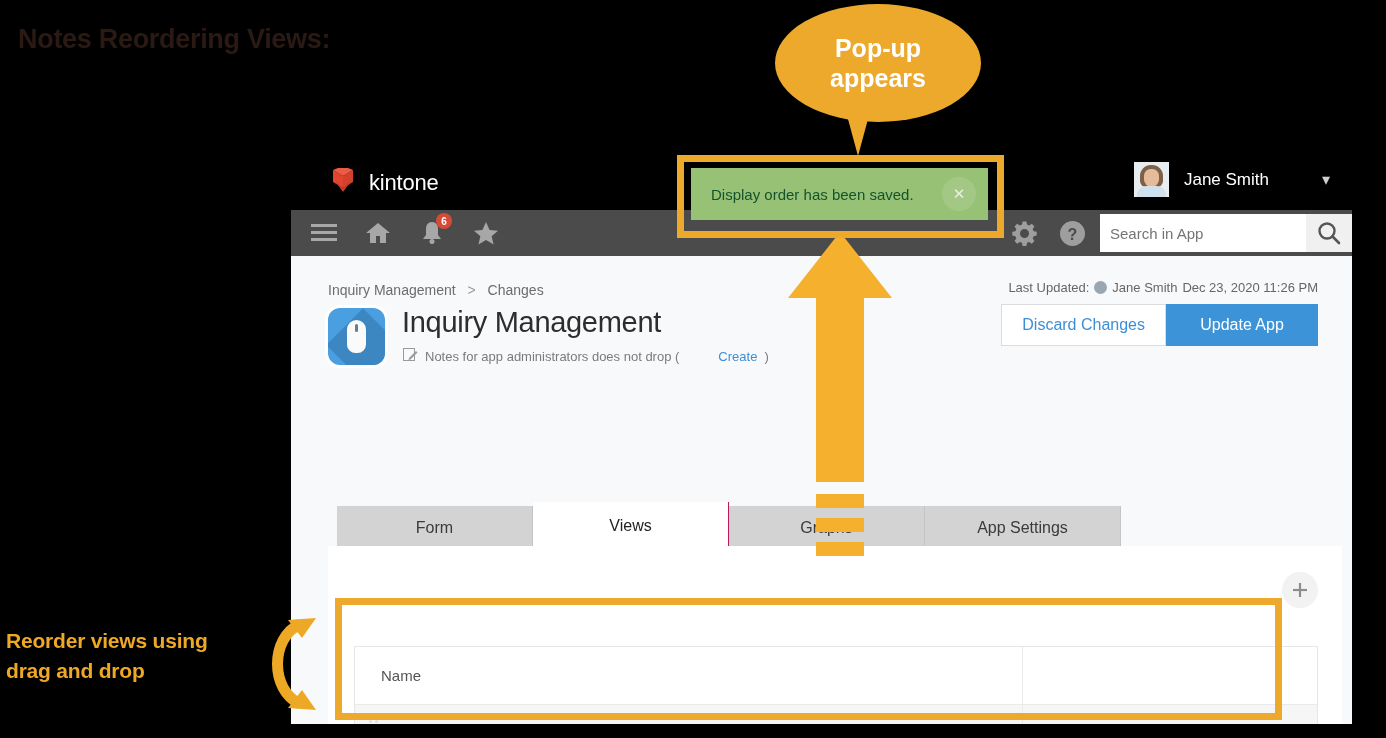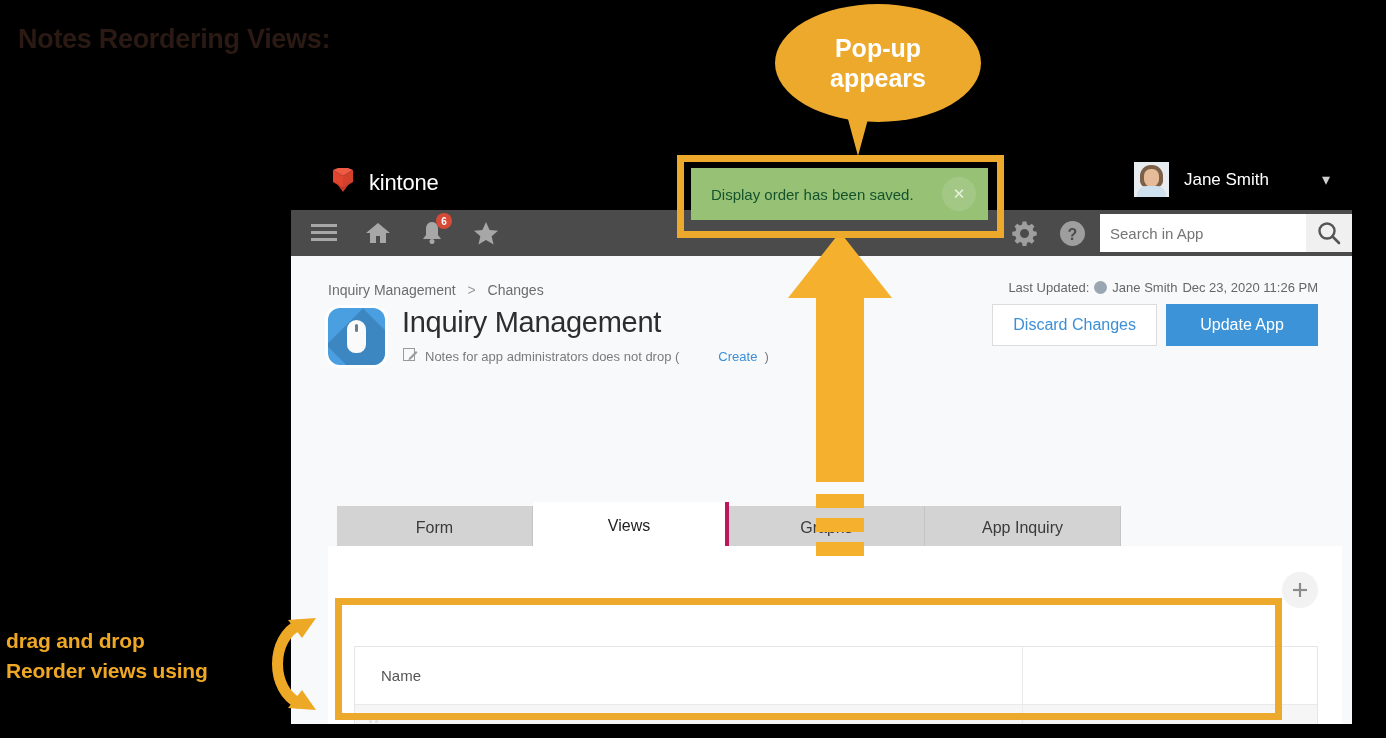--- a/index.html
+++ b/index.html
@@ -85,30 +85,30 @@
   .crumb .sep { margin: 0 8px; color:#9a9a9a; }
   .appicon { position:absolute; left:37px; top:52px; width:57px; height:57px; border-radius:12px; background:#4a9fe0; overflow:hidden; box-shadow: 0 0 0 3px #fff;}
   .appicon .shadow{ position:absolute; right:-4px; bottom:-6px; width:52px; height:52px; background:#3c86c2; transform: rotate(45deg); }
   .mouse-body{ position:absolute; left:19px; top:12px; width:19px; height:33px; background:#fafafa; border-radius:10px 10px 9px 9px; }
   .mouse-wheel{ position:absolute; left:27px; top:16px; width:3px; height:8px; background:#6b7b87; border-radius:2px;}
   .app-title { position:absolute; left:111px; top:50px; font-size:29px; color:#2d2d2d; font-weight:normal; letter-spacing:-0.3px;}
   .app-note { position:absolute; left:112px; top:91px; font-size:13px; color:#7b7b7b; display:flex; align-items:center; gap:7px;}
   .app-note a { color:#3c8fd6; text-decoration:none;margin-left:32px; }
   .lastupd { position:absolute; right:34px; top:24px; font-size:13px; color:#666; display:flex; align-items:center; gap:5px;}
   .miniav { width:13px;height:13px;border-radius:50%;background:#9aa7b2; display:inline-block;}
-  .btns { position:absolute; right:34px; top:48px; display:flex; gap:9px;border-radius:21px;}
+  .btns { position:absolute; right:34px; top:48px; display:flex; gap:0;border-radius:21px;}
   .btn { height:42px; display:flex;align-items:center;justify-content:center; font-size:16px; padding: 0 20px;}
   .btn-ghost { background:#fff; border:1px solid #dcdcdc; color:#3c8fd6; min-width:157px;}
   .btn-primary { background:#3c93d8; color:#fff; min-width:152px;}
 
   
   .tabs { position:absolute; left:46px; top:246px; display:flex; align-items:flex-end;}
   .tab { width:196px; height:44px; background:#d3d3d3; display:flex;align-items:center;justify-content:center;
          font-size:16px; color:#3a3a3a; border-right:1px solid #c4c4c4; }
-  .tab.active { background:#ffffff; height:48px; color:#222; border-right:4px solid #be185d;}
+  .tab.active { background:#ffffff; height:48px; color:#222; border-right:1px solid #be185d;}
 
   
   .panel { position:absolute; left:37px; top:290px; right:10px; bottom:-90px; background:#fff; }
   .plus-btn { position:absolute; right:24px; top:26px; width:36px;height:36px;border-radius:50%;background:#f2f2f2;
               display:flex;align-items:center;justify-content:center;}
   .tbl { position:absolute; left:26px; right:24px; top:100px; border:1px solid #e6e6e6; border-bottom:none;}
   .tr { display:flex; height:57px; align-items:center; border-bottom:1px solid #eaeaea; background:#fff;}
   .tr.head { height:58px; }
   .tr.alt { background:#f6f6f6; }
   .c-name { flex: 1 1 auto; display:flex; align-items:center; gap:14px; padding-left:14px; font-size:15px; color:#4a4a4a;}
@@ -243,21 +243,21 @@
 
       <div class="btns">
         <div class="btn btn-ghost">Discard Changes</div>
         <div class="btn btn-primary">Update App</div>
       </div>
 
       <div class="tabs">
         <div class="tab">Form</div>
         <div class="tab active">Views</div>
         <div class="tab">Graphs</div>
-        <div class="tab">App Inquiry</div>
+        <div class="tab">App Settings</div>
       </div>
 
       <div class="panel">
         <div class="plus-btn">
           <svg width="20" height="20" viewBox="0 0 20 20">
               <line x1="10" y1="3" x2="10" y2="17" stroke="#8c8c8c" stroke-width="2.2"></line>
               <line x1="3" y1="10" x2="17" y2="10" stroke="#8c8c8c" stroke-width="2.2"></line>
             </svg>
         </div>
 
@@ -306,22 +306,22 @@
     <div class="bubble-text">
       <div>Pop-up</div>
       <div>appears</div>
     </div>
   </div>
 
   <div class="hl hl-notif"></div>
   <div class="hl hl-rows"></div>
 
   <div class="left-callout">
+    <div>Reorder views using</div>
     <div>drag and drop</div>
-    <div>Reorder views using</div>
   </div>
   <div class="curve-arrow">
     <svg width="70" height="120" viewBox="0 0 70 120">
       <path d="M52 20 C22 34 22 86 52 100" fill="none" stroke="#eda825" stroke-width="11"></path>
       <polygon points="68,14 40,16 54,34" fill="#eda825"></polygon>
       <polygon points="68,106 40,104 54,86" fill="#eda825"></polygon>
     </svg>
   </div>
 
 </div>

